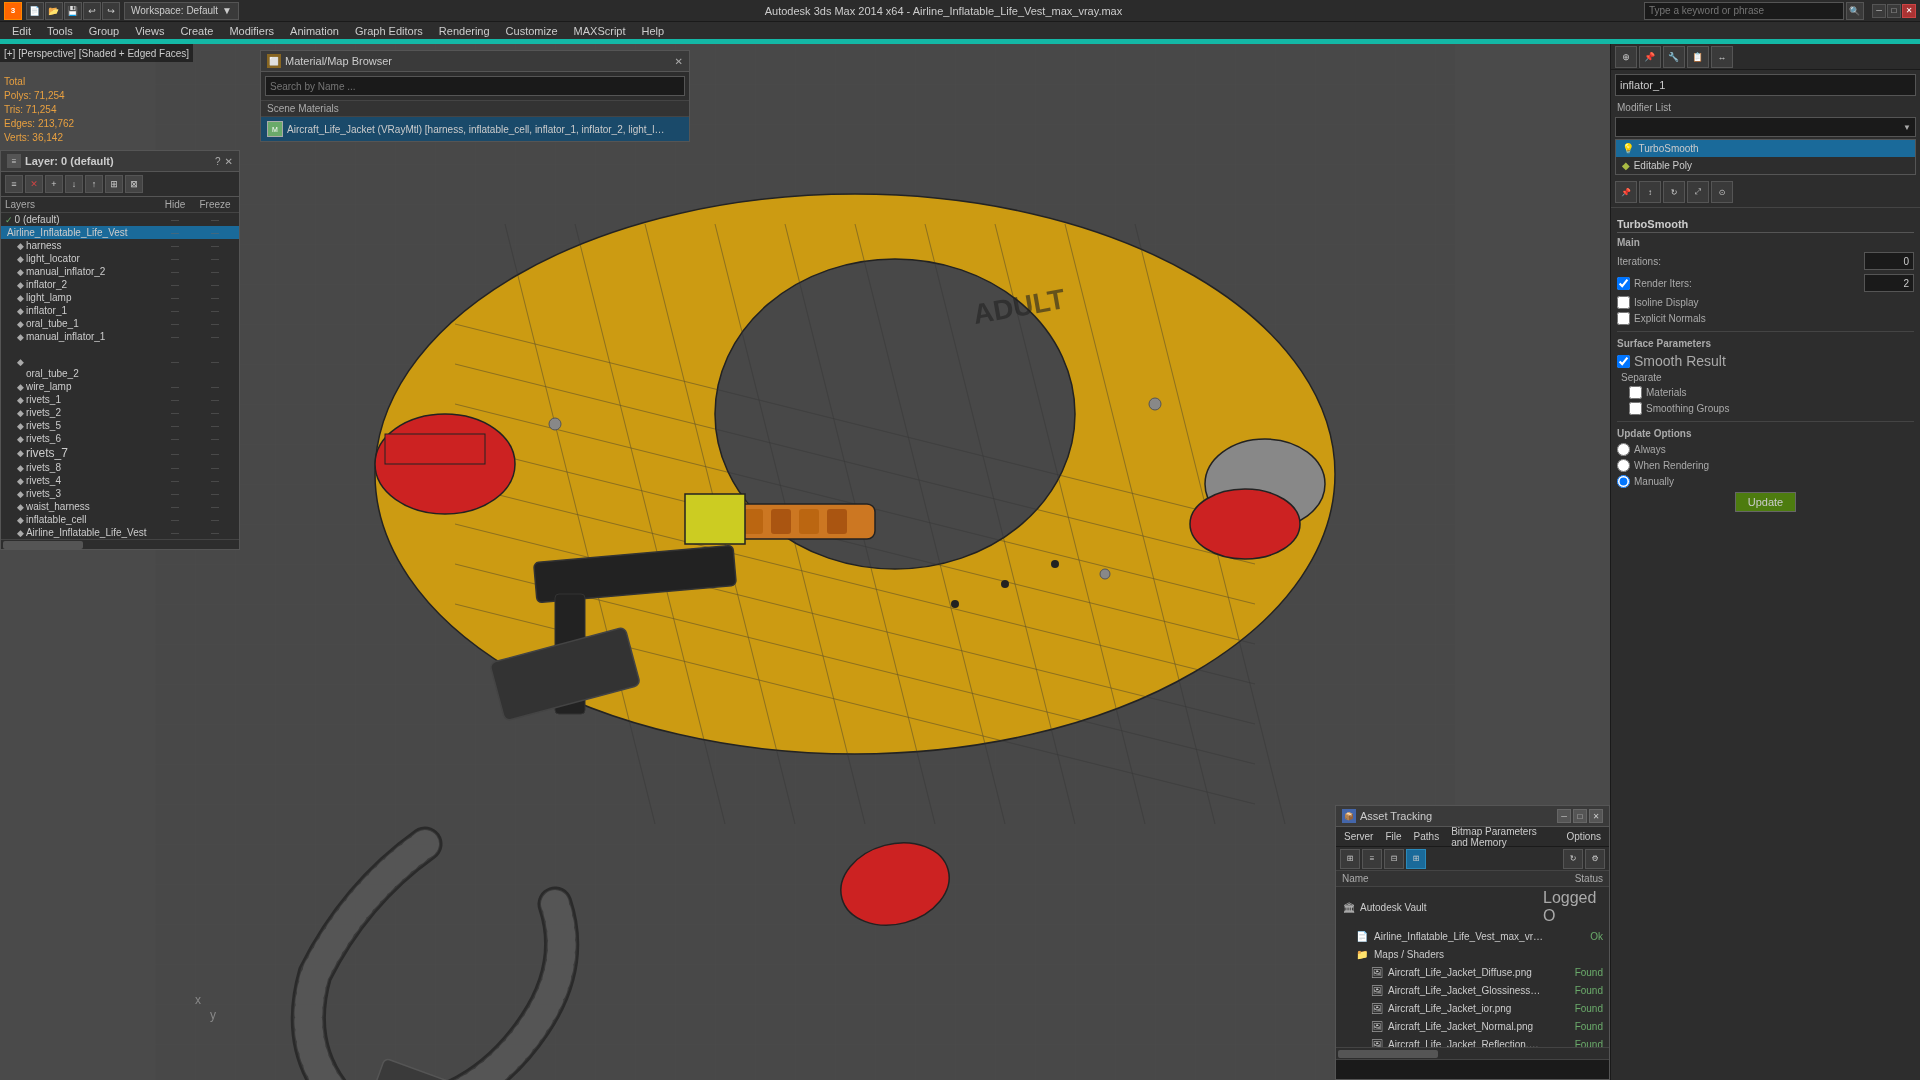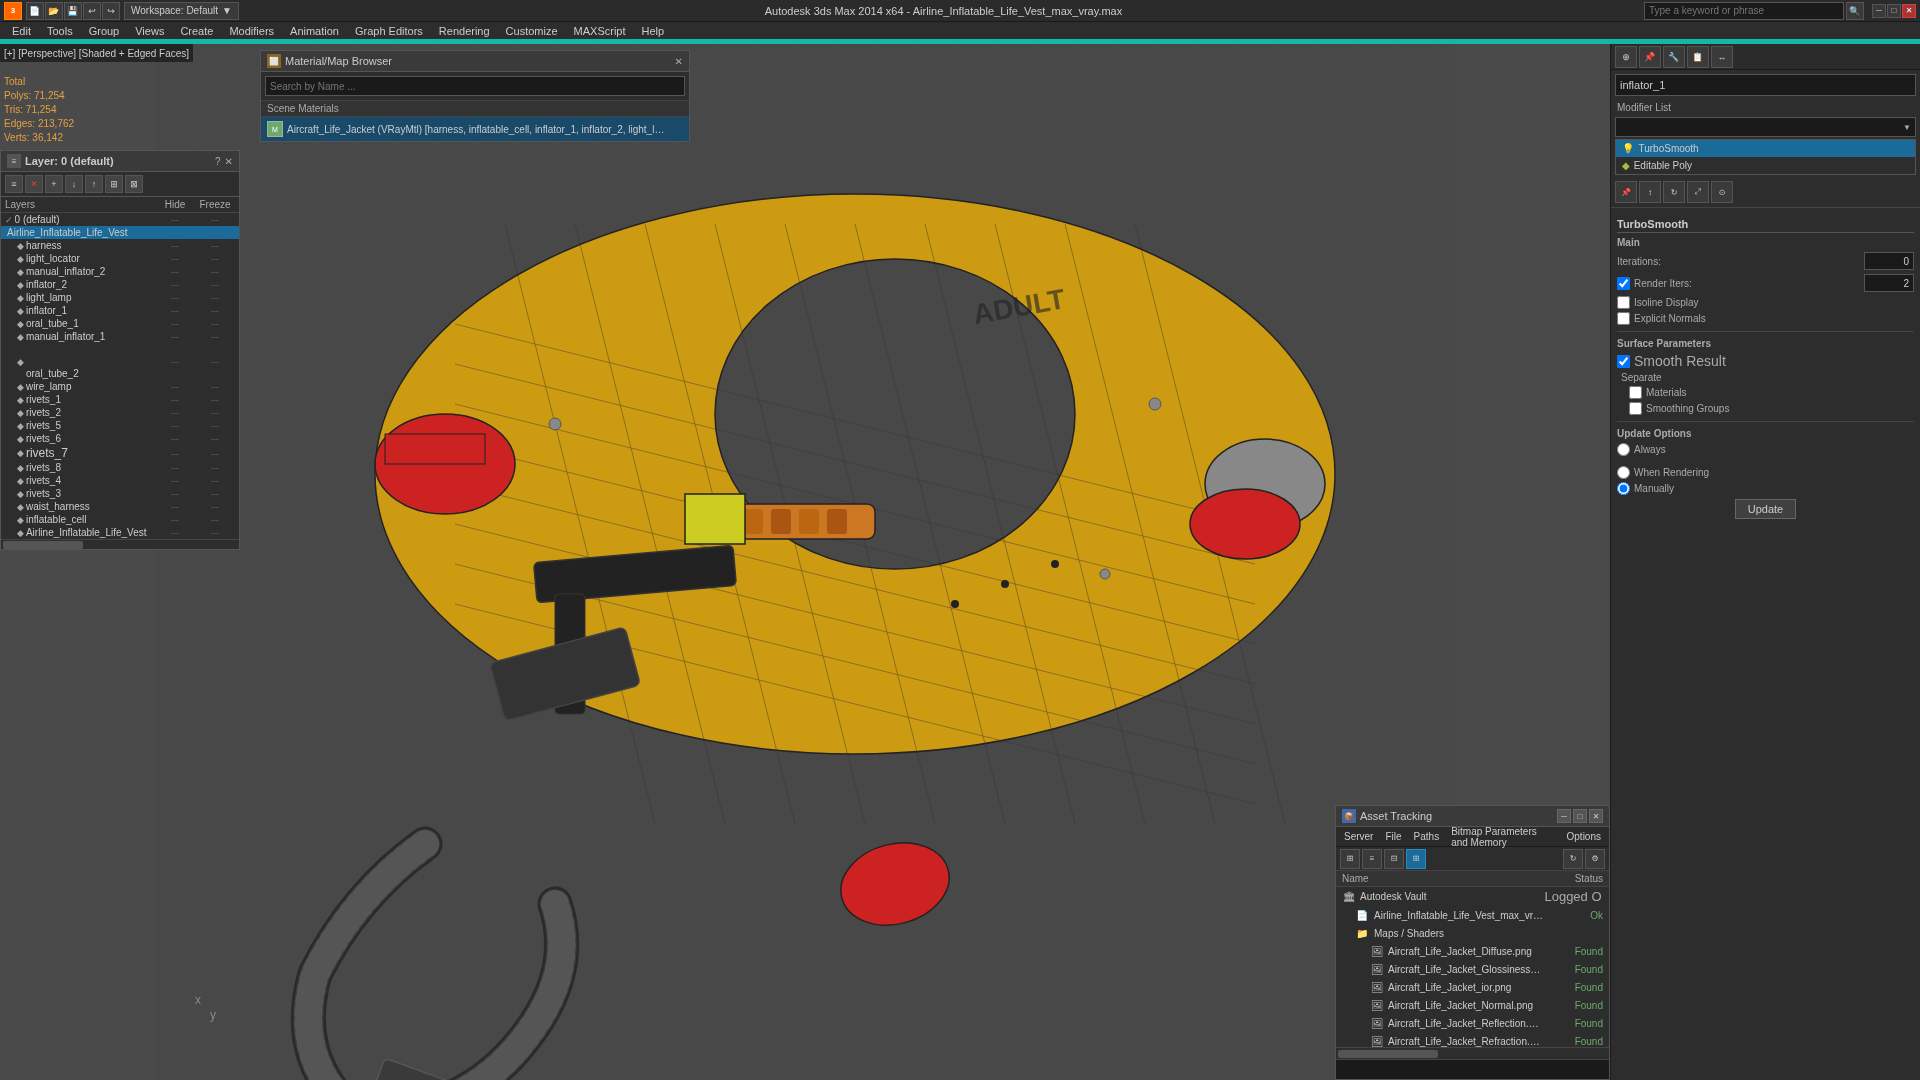--- a/index.html
+++ b/index.html
@@ -445,36 +445,36 @@
     </div>
 
     <div style="display:flex;align-items:center;margin-bottom:3px;margin-left:12px;">
       <input type="checkbox" style="margin-right: 4px;">
       <label style="font-size:10px;color:#aaa;">Smoothing Groups</label>
     </div>
     <hr style="border:none;border-top:1px solid #444;margin:6px 0;">
 
     <div style="color:#aaa;font-size:10px;font-weight:bold;margin-bottom:4px;">Update Options</div>
 
-    <div style="display:flex;align-items:center;margin-bottom:10px;">
+    <div style="display:flex;align-items:center;margin-bottom:3px;">
       <input type="radio" name="update" style="margin-right: 4px;">
       <label style="font-size:10px;color:#aaa;">Always</label>
     </div>
 
     <div style="display:flex;align-items:center;margin-bottom:3px;">
       <input type="radio" name="update" style="margin-right: 4px;">
       <label style="font-size:10px;color:#aaa;">When Rendering</label>
     </div>
 
     <div style="display:flex;align-items:center;margin-bottom:3px;">
       <input type="radio" name="update" checked="" style="margin-right: 4px;">
       <label style="font-size:10px;color:#aaa;">Manually</label>
     </div>
 
-    <button style="background:#404040;border:1px solid #666;color:#ccc;padding:3px 12px;cursor:pointer;font-size:11px;display:block;margin:4px auto;">Update</button>
+    <button style="background:#4d7c0f;border:1px solid #666;color:#ccc;padding:3px 12px;cursor:pointer;font-size:11px;display:block;margin:4px auto;">Update</button>
   </div>
 </div>
 
 <div style="position:absolute;bottom:0;right:310px;width:275px;height:275px;background:#2d2d2d;border:1px solid #555;z-index:25;">
   <div style="background:#3a3a3a;padding:3px 6px;display:flex;align-items:center;justify-content:space-between;border-bottom:1px solid #555;">
     <div style="width:14px;height:14px;background:#4466aa;margin-right:4px;font-size:8px;display:flex;align-items:center;justify-content:center;color:#fff;">📦</div>
     <span style="color:#ccc;font-size:11px;flex:1;">Asset Tracking</span>
     <div style="display:flex;gap:2px;">
       <div style="width:14px;height:14px;background:#555;border:1px solid #666;display:flex;align-items:center;justify-content:center;font-size:8px;color:#ccc;cursor:pointer;">─</div>
       <div style="width:14px;height:14px;background:#555;border:1px solid #666;display:flex;align-items:center;justify-content:center;font-size:8px;color:#ccc;cursor:pointer;">□</div>
@@ -503,21 +503,21 @@
   <div style="display:flex;padding:2px 6px;border-bottom:1px solid #444;font-size:10px;color:#aaa;background:#333;">
     <span style="flex:1;">Name</span>
     <span style="width:60px;text-align:right;">Status</span>
   </div>
 
   <div style="overflow-y:auto;max-height:160px;" id="asset-list-container">
   <div style="display: flex; align-items: center; padding: 2px 6px; cursor: pointer;">
     <span style="display:inline-block;width:0px;"></span>
     <span style="width:14px;height:14px;margin-right:4px;display:flex;align-items:center;justify-content:center;font-size:10px;">🏛</span>
     <span style="flex:1;font-size:10px;color:#ccc;white-space:nowrap;overflow:hidden;text-overflow:ellipsis;">Autodesk Vault</span>
-    <span style="width:60px;font-size:13px;text-align:center;color:#aaa;">Logged O</span>
+    <span style="width:60px;font-size:16px;text-align:left;color:#aaa;">Logged O</span>
   </div>
       <div style="display: flex; align-items: center; padding: 2px 6px; cursor: pointer;">
     <span style="display:inline-block;width:14px;"></span>
     <span style="width:14px;height:14px;margin-right:4px;display:flex;align-items:center;justify-content:center;font-size:10px;">📄</span>
     <span style="flex:1;font-size:10px;color:#ccc;white-space:nowrap;overflow:hidden;text-overflow:ellipsis;">Airline_Inflatable_Life_Vest_max_vray.max</span>
     <span style="width:60px;font-size:10px;text-align:right;color:#6aaa6a;">Ok</span>
   </div>
       <div style="display: flex; align-items: center; padding: 2px 6px; cursor: pointer;">
     <span style="display:inline-block;width:14px;"></span>
     <span style="width:14px;height:14px;margin-right:4px;display:flex;align-items:center;justify-content:center;font-size:10px;">📁</span>

